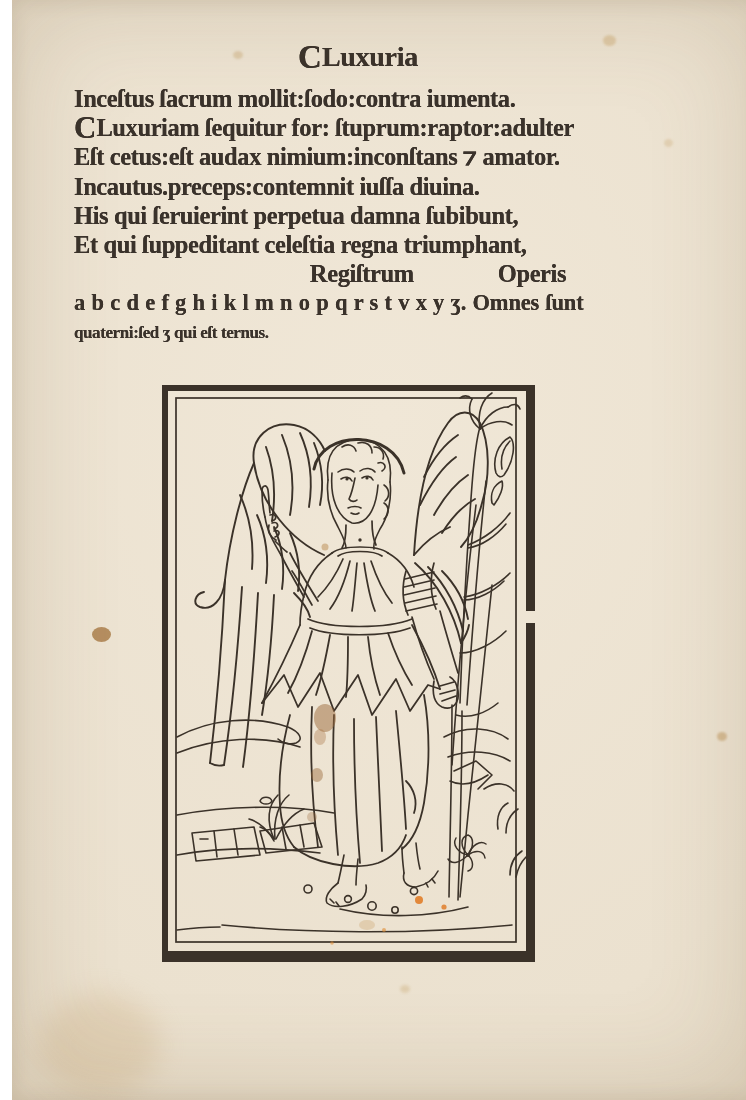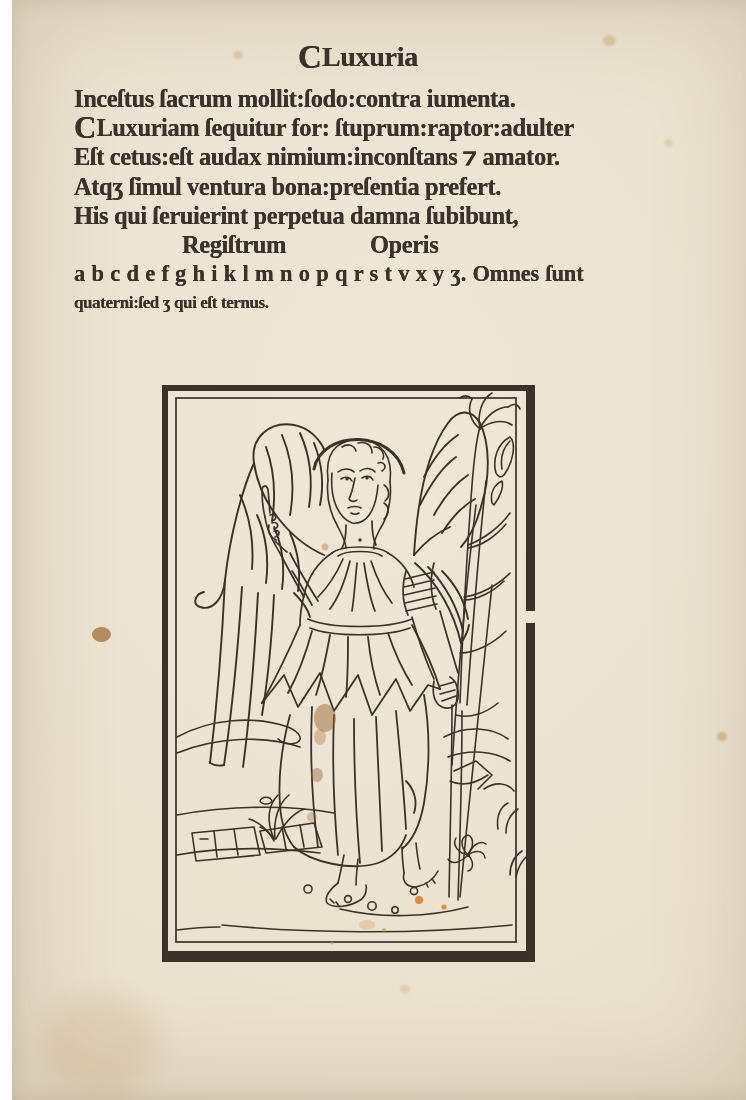--- a/index.html
+++ b/index.html
@@ -26,21 +26,21 @@
   }
   .title .lombard{font-size:33px;line-height:28px;}
   .verse{
     position:absolute;left:62px;top:84px;width:620px;
     font-weight:700;font-size:24.5px;line-height:29.2px;
     letter-spacing:-0.4px;white-space:nowrap;
     text-shadow:0 0 0.5px #3a322b;
   }
   .verse .line{height:29.2px;}
   .lombard{font-size:31px;vertical-align:-2px;letter-spacing:0;}
-  .registrum-line{height:29.2px;}
+  .registrum-line{height:29.2px;text-align:center;}
   .registrum-line .reg-left{margin-left:108px;}
   .registrum-line .reg-right{margin-left:84px;}
   .collation-1{font-size:22.5px;letter-spacing:-0.2px;word-spacing:1px;}
   .collation-2{font-size:17px;}
   
   .stain{position:absolute;border-radius:50%;pointer-events:none;}
   .s1{left:80px;top:627px;width:19px;height:15px;background:#a87a44;opacity:.8;filter:blur(.6px);}
   .s2{left:591px;top:35px;width:13px;height:11px;background:#d2b483;opacity:.55;filter:blur(1.2px);}
   .s3{left:705px;top:732px;width:10px;height:9px;background:#c19a62;opacity:.55;filter:blur(1px);}
   .s4{left:28px;top:995px;width:120px;height:100px;background:#ccae81;opacity:.30;filter:blur(14px);}
@@ -58,22 +58,23 @@
   <div class="title">
     <span class="lombard">C</span><span>Luxuria</span>
   </div>
 
   <div class="verse">
     <div class="line">Inceſtus ſacrum mollit:ſodo:contra iumenta.</div>
     <div class="line">
       <span class="lombard">C</span><span>Luxuriam ſequitur for: ſtuprum:raptor:adulter</span>
     </div>
     <div class="line">Eſt cetus:eſt audax nimium:inconſtans ⁊ amator.</div>
-    <div class="line">Atqʒ ſimul ventura bona:preſentia prefert.</div>
+    <div class="line">Incautus.preceps:contemnit iuſſa diuina.</div>
     <div class="line">His qui ſeruierint perpetua damna ſubibunt,</div>
+    <div class="line">Et qui ſuppeditant celeſtia regna triumphant,</div>
     <div class="line registrum-line">
       <span class="reg-left">Regiſtrum</span><span class="reg-right">Operis</span>
     </div>
     <div class="line collation-1">a b c d e f g h i k l m n o p q r s t v x y ʒ. Omnes ſunt</div>
     <div class="line collation-2">quaterni:ſed ʒ qui eſt ternus.</div>
   </div>
 
   <div class="stain s1"></div>
   <div class="stain s2"></div>
   <div class="stain s3"></div>

